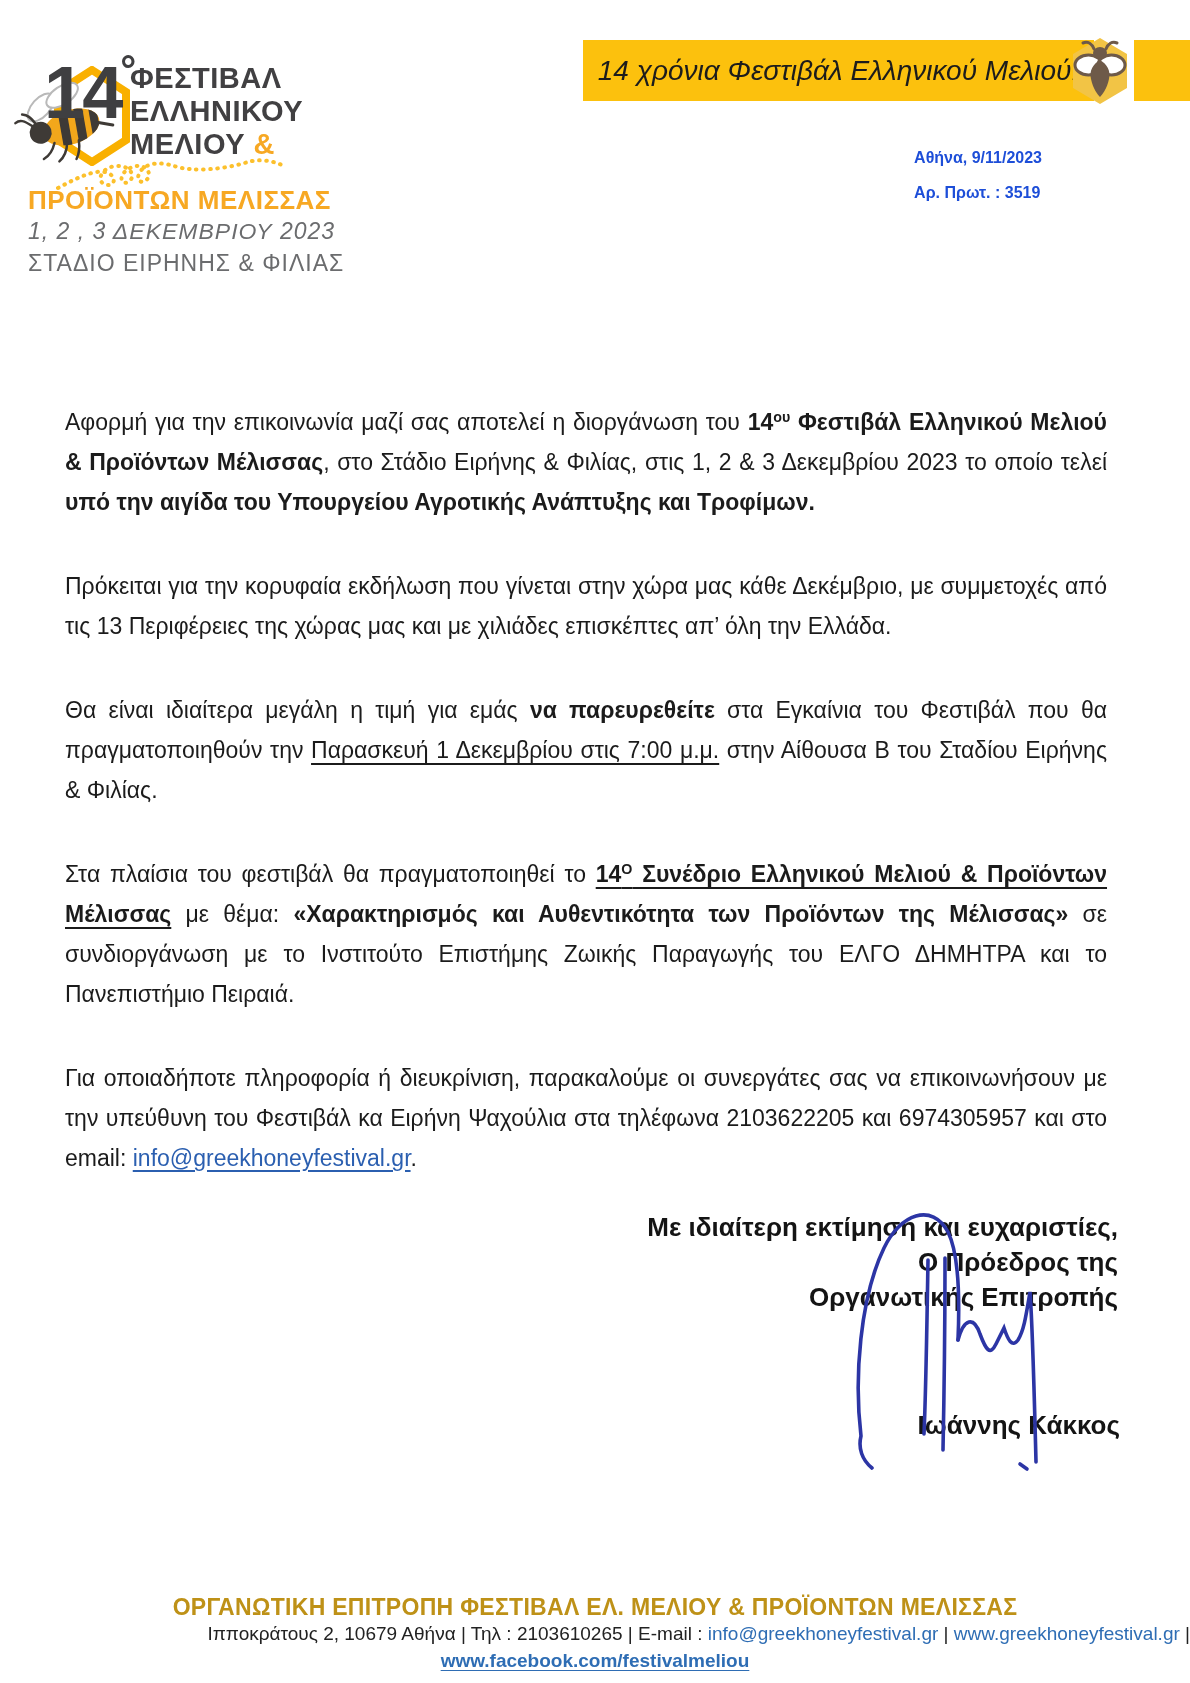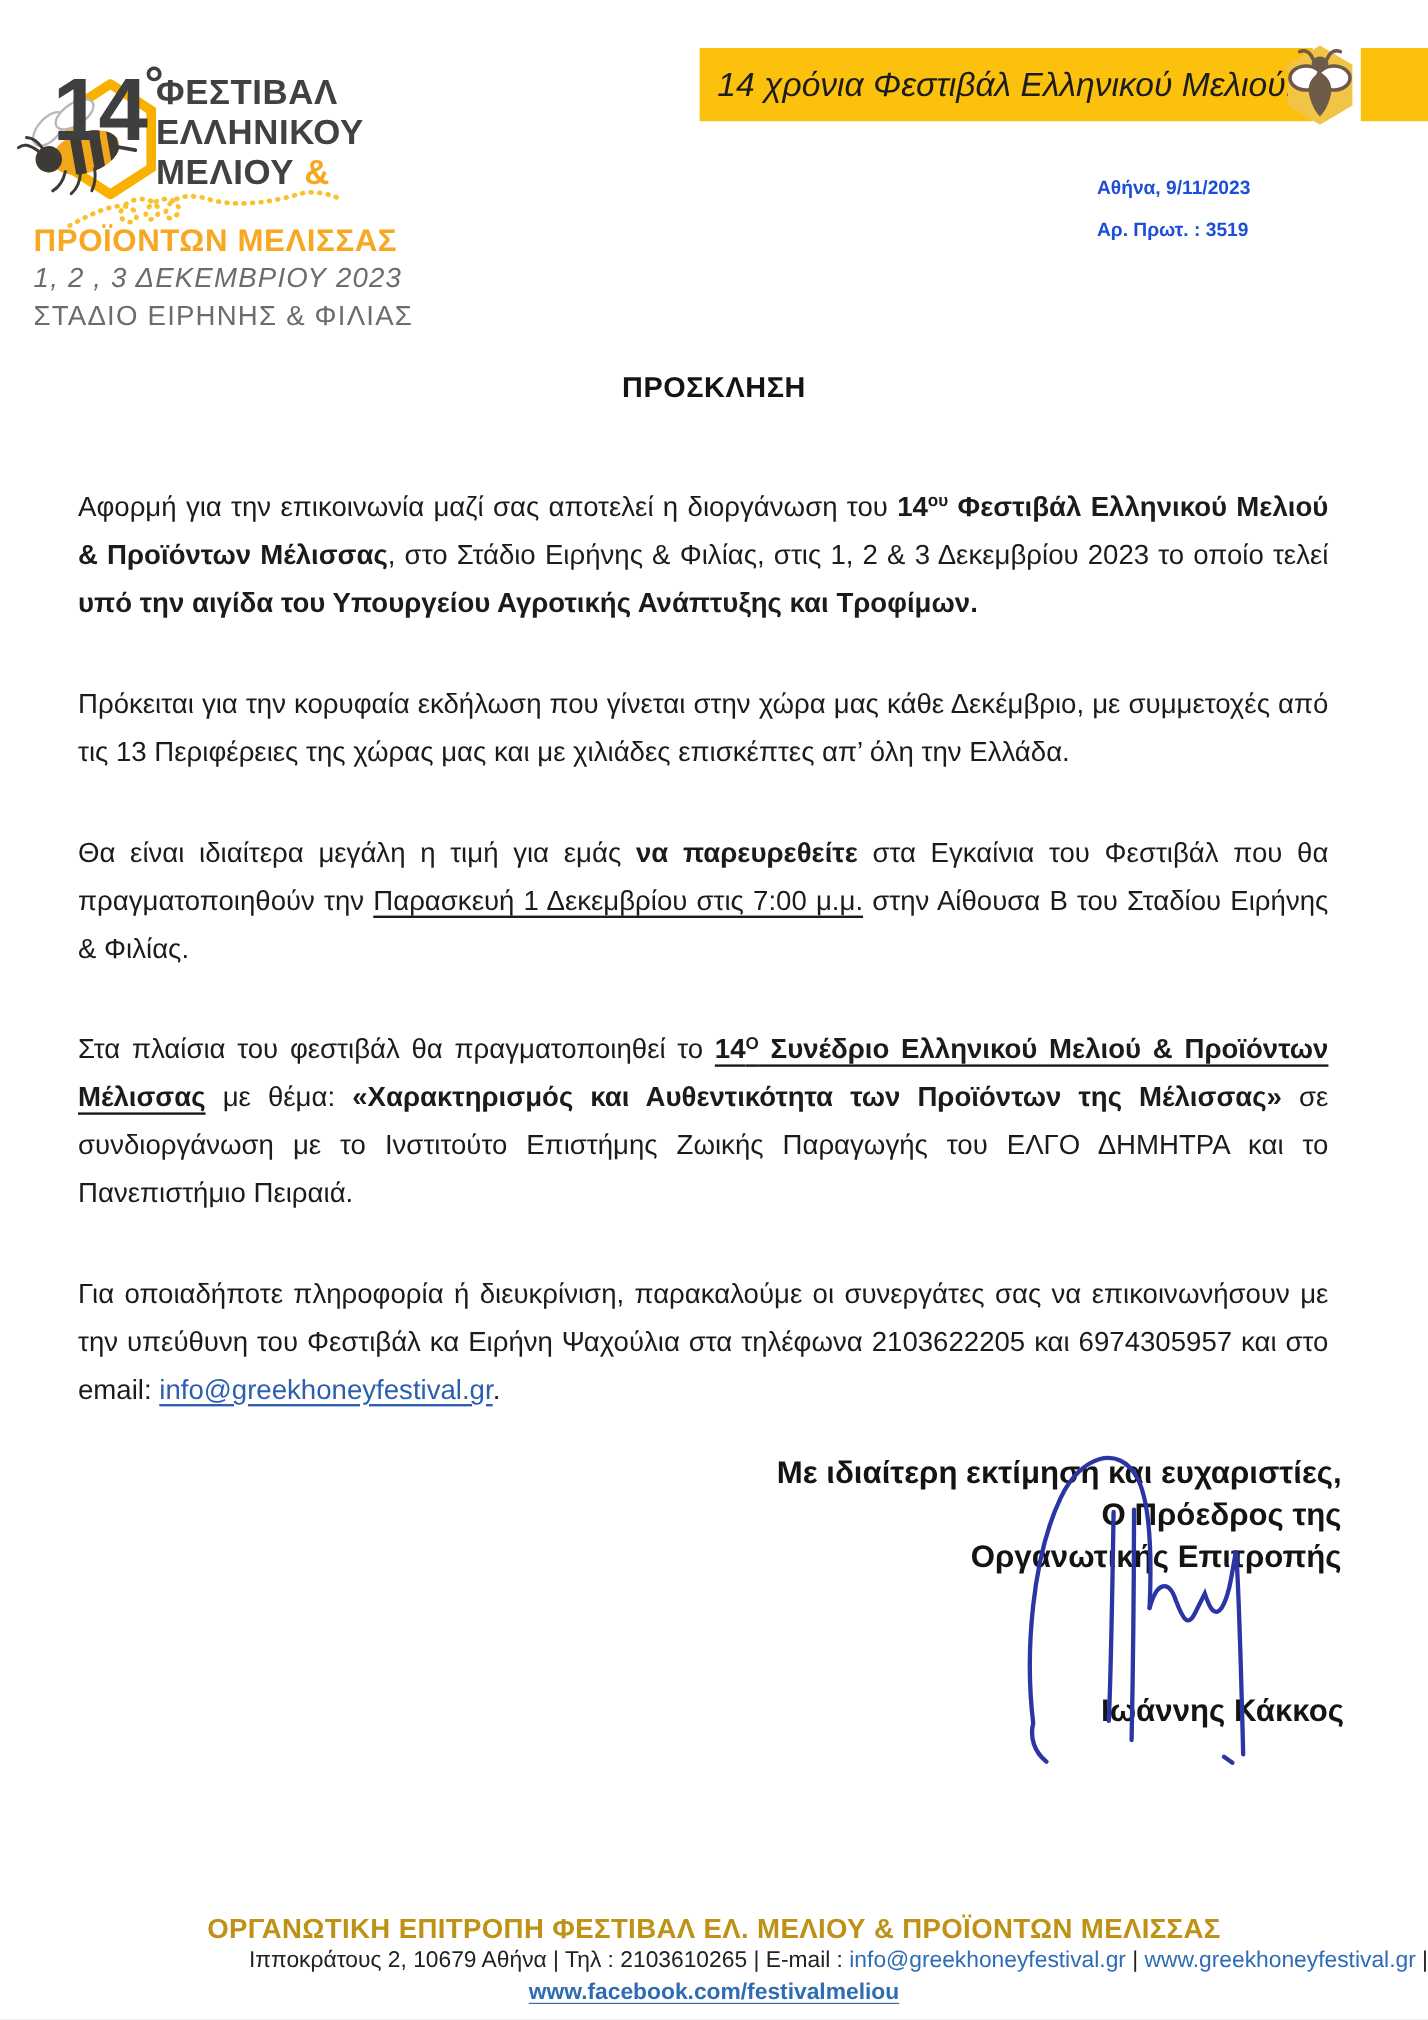--- a/index.html
+++ b/index.html
@@ -122,21 +122,20 @@
     <ellipse cx="30" cy="16" rx="7" ry="6" fill="#6E5A49"></ellipse>
     <path d="M 30 23 C 37 27 41 34 39 42 C 37 52 32 58 30 60 C 28 58 23 52 21 42 C 19 34 23 27 30 23 Z" fill="#6E5A49"></path>
   </svg>
   <div class="banner-end"></div>
 
   <div class="letterhead">
     <div>Αθήνα, 9/11/2023</div>
     <div>Αρ. Πρωτ. : 3519</div>
   </div>
 
-  <div class="doc-title">ΠΡΟΣΚΛΗΣΗ</div>
 
   <div class="body-text">
     <p>
       <span>Αφορμή για την επικοινωνία μαζί σας αποτελεί η διοργάνωση του </span><b><span>14</span><sup>ου</sup><span> Φεστιβάλ Ελληνικού Μελιού &amp; Προϊόντων Μέλισσας</span></b><span>, στο Στάδιο Ειρήνης &amp; Φιλίας, στις 1, 2 &amp; 3 Δεκεμβρίου 2023 το οποίο τελεί </span><b>υπό την αιγίδα του Υπουργείου Αγροτικής Ανάπτυξης και Τροφίμων.</b>
     </p>
     <p>
       <span>Πρόκειται για την κορυφαία εκδήλωση που γίνεται στην χώρα μας κάθε Δεκέμβριο, με συμμετοχές από τις 13 Περιφέρειες της χώρας μας και με χιλιάδες επισκέπτες απ’ όλη την Ελλάδα.</span>
     </p>
     <p>
       <span>Θα είναι ιδιαίτερα μεγάλη η τιμή για εμάς </span><b>να παρευρεθείτε</b><span> στα Εγκαίνια του Φεστιβάλ που θα πραγματοποιηθούν την </span><span class="u">Παρασκευή 1 Δεκεμβρίου στις 7:00 μ.μ.</span><span> στην Αίθουσα Β του Σταδίου Ειρήνης &amp; Φιλίας.</span>

